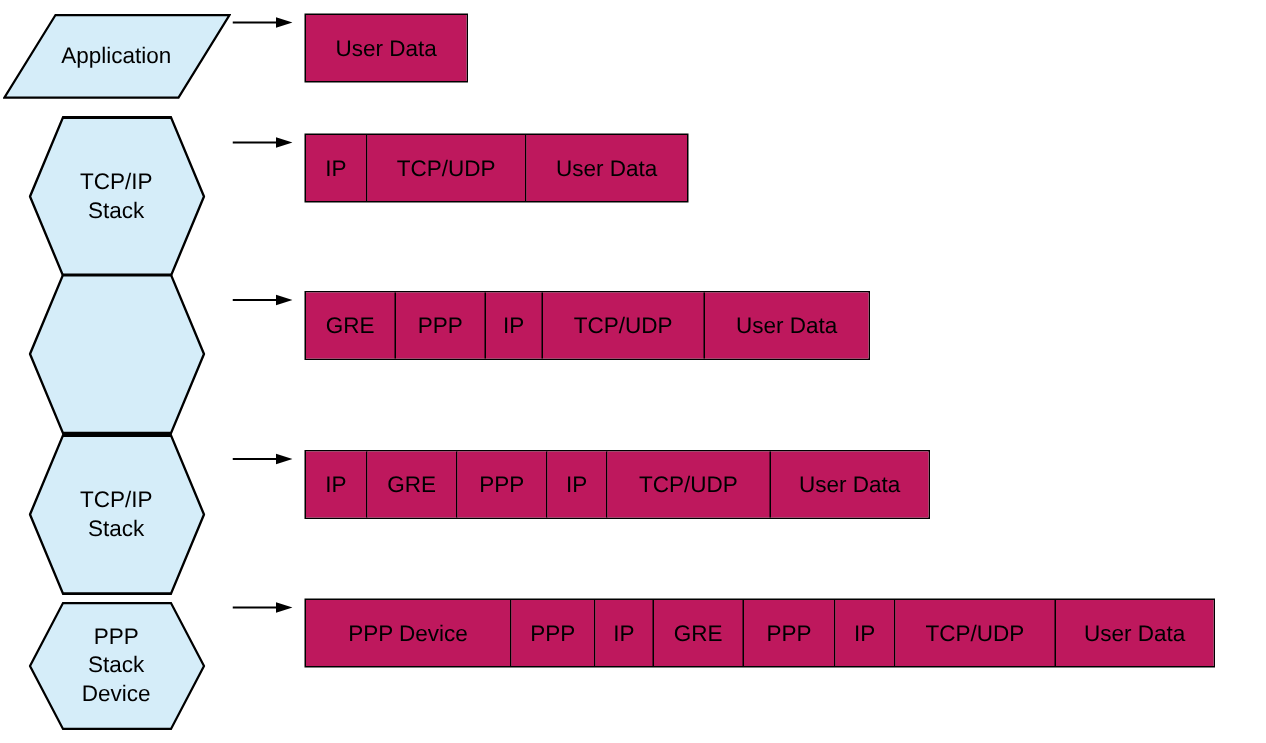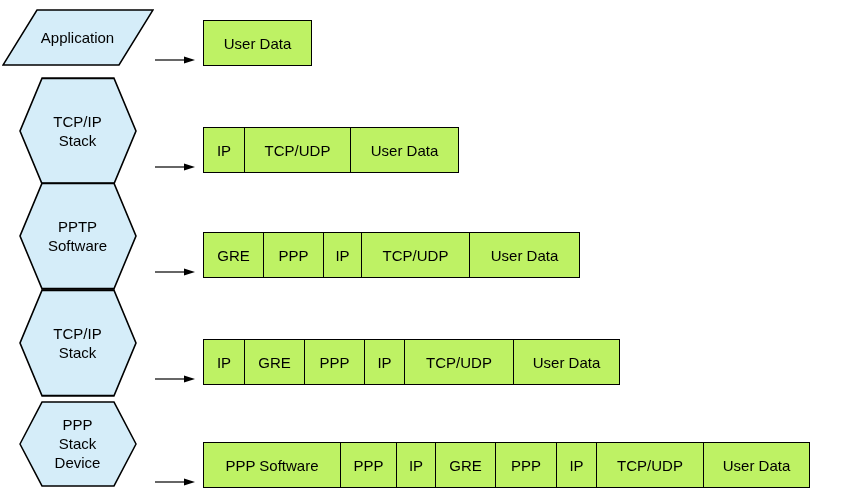--- a/index.html
+++ b/index.html
@@ -13,21 +13,21 @@
     position: relative;
     width: 844px;
     height: 495px;
     background: #ffffff;
     overflow: hidden;
   }
   .row {
     position: absolute;
     left: 0;
     display: flex;
-    align-items: flex-end;
+    align-items: flex-start;
   }
   .row-1 { top: 9px;   height: 57px; }
   .row-2 { top: 89px;  height: 84px; }
   .row-3 { top: 194px; height: 84px; }
   .row-4 { top: 300px; height: 85px; }
   .row-5 { top: 399px; height: 89px; }
 
   .src-col {
     width: 155px;
     height: 100%;
@@ -74,21 +74,21 @@
     border: 1.6px solid #000000;
     box-sizing: content-box;
   }
   .cell {
     box-sizing: border-box;
     display: flex;
     align-items: center;
     justify-content: center;
     font-size: 15px;
     white-space: nowrap;
-    background: #bef264;
+    background: #be185d;
     border-right: 1px solid #000000;
   }
   .cell:last-child { border-right: none; }
 </style>
 </head>
 <body>
 
 <div class="canvas">
 
   <div class="row row-1">
@@ -133,24 +133,20 @@
       <div class="cell" style="width:107px">User Data</div>
     </div>
   </div>
 
   <div class="row row-3">
     <div class="src-col">
       <div class="shape hexagon">
         <svg viewBox="0 0 118 84" preserveAspectRatio="none">
           <polygon points="1,42 23,1 95,1 117,42 95,83 23,83" fill="#d5edf9" stroke="#000000" stroke-width="1.5"></polygon>
         </svg>
-        <div class="shape-label">
-          <span>PPTP</span>
-          <span>Software</span>
-        </div>
       </div>
     </div>
     <svg class="arrow" viewBox="0 0 40 12">
       <line x1="0" y1="6" x2="30" y2="6" stroke="#000000" stroke-width="1.2"></line>
       <polygon points="29,2.5 40,6 29,9.5" fill="#000000"></polygon>
     </svg>
     <div class="packets">
       <div class="cell" style="width:60px">GRE</div>
       <div class="cell" style="width:60px">PPP</div>
       <div class="cell" style="width:38px">IP</div>
@@ -196,21 +192,21 @@
           <span>Stack</span>
           <span>Device</span>
         </div>
       </div>
     </div>
     <svg class="arrow" viewBox="0 0 40 12">
       <line x1="0" y1="6" x2="30" y2="6" stroke="#000000" stroke-width="1.2"></line>
       <polygon points="29,2.5 40,6 29,9.5" fill="#000000"></polygon>
     </svg>
     <div class="packets">
-      <div class="cell" style="width:137px">PPP Software</div>
+      <div class="cell" style="width:137px">PPP Device</div>
       <div class="cell" style="width:56px">PPP</div>
       <div class="cell" style="width:39px">IP</div>
       <div class="cell" style="width:60px">GRE</div>
       <div class="cell" style="width:61px">PPP</div>
       <div class="cell" style="width:40px">IP</div>
       <div class="cell" style="width:107px">TCP/UDP</div>
       <div class="cell" style="width:105px">User Data</div>
     </div>
   </div>
 

